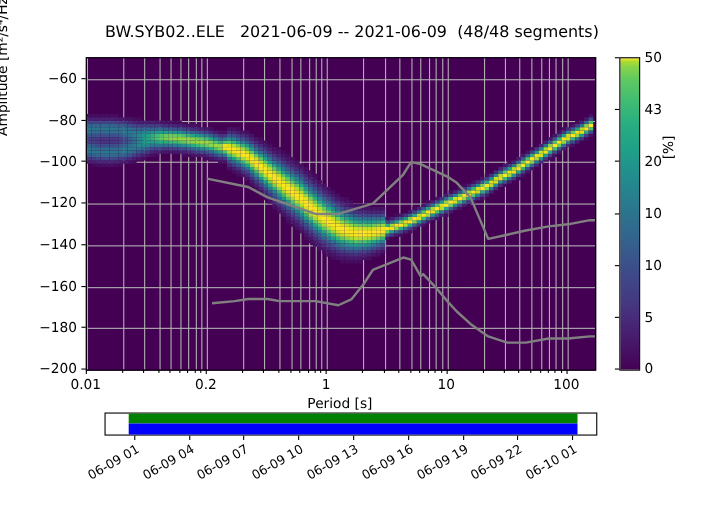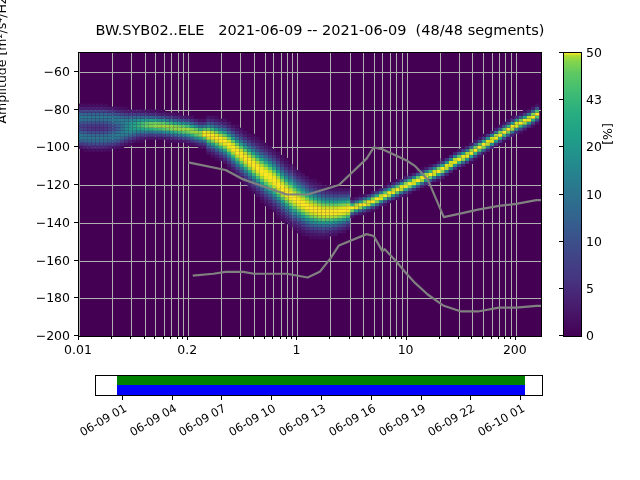--- a/index.html
+++ b/index.html
@@ -1521,24 +1521,25 @@
       <div class="xtickm" style="left: 481.96px; top: 336px;"></div>
       <div class="xtickm" style="left: 490.61px; top: 336px;"></div>
       <div class="xtickm" style="left: 497.92px; top: 336px;"></div>
       <div class="xtickm" style="left: 504.25px; top: 336px;"></div>
       <div class="xtickm" style="left: 509.84px; top: 336px;"></div>
       <div class="xtick" style="left: 514.83px; top: 336px;"></div>
       <div class="xtlabel" style="left: 78px; top: 342px;">0.01</div>
       <div class="xtlabel" style="left: 187.21px; top: 342px;">0.2</div>
       <div class="xtlabel" style="left: 296.42px; top: 342px;">1</div>
       <div class="xtlabel" style="left: 405.62px; top: 342px;">10</div>
-      <div class="xtlabel" style="left: 514.83px; top: 342px;">200</div>
+      <div class="xtlabel" style="left: 514.83px; top: 342px;">100</div>
     </div>
 
   <div class="ylabel">Amplitude [m²/s⁴/Hz] [dB]</div>
+  <div class="xlabel">Period [s]</div>
 
   <div class="cbar" id="cbar"></div>
   <div id="cbticks">
       <div class="cbtick" style="position: absolute; left: 559px; top: 335px;"></div>
       <div class="cblabel" style="left: 586px; top: 335px;">0</div>
       <div class="cbtick" style="position: absolute; left: 559px; top: 287.83px;"></div>
       <div class="cblabel" style="left: 586px; top: 287.83px;">5</div>
       <div class="cbtick" style="position: absolute; left: 559px; top: 240.67px;"></div>
       <div class="cblabel" style="left: 586px; top: 240.67px;">10</div>
       <div class="cbtick" style="position: absolute; left: 559px; top: 193.5px;"></div>

